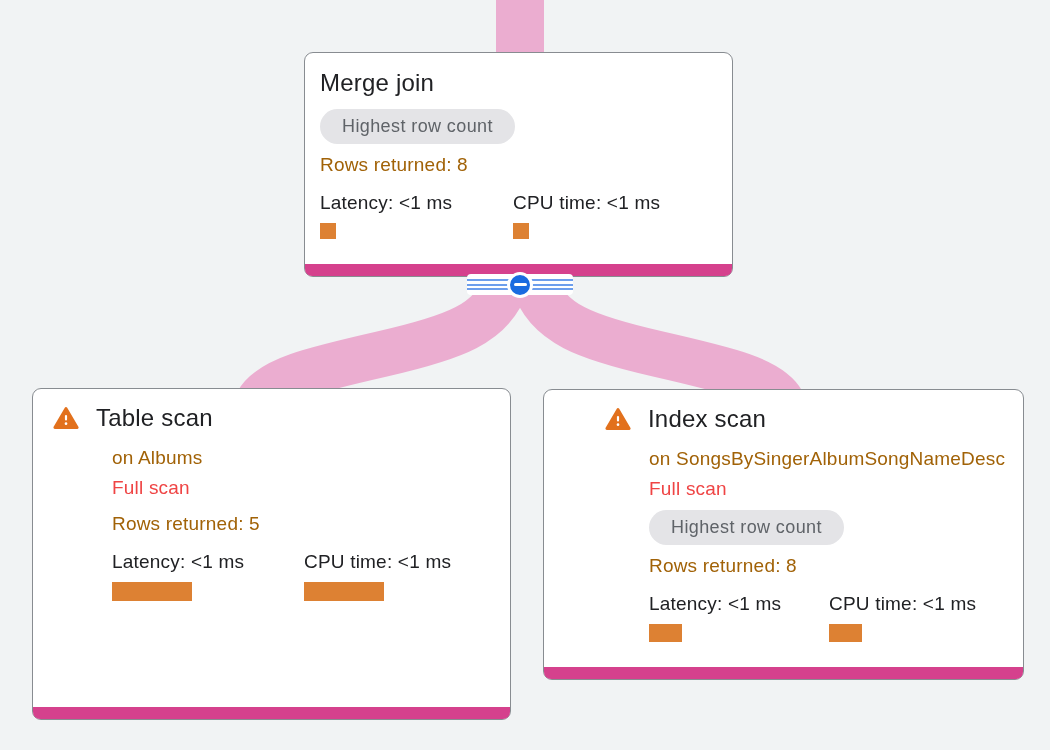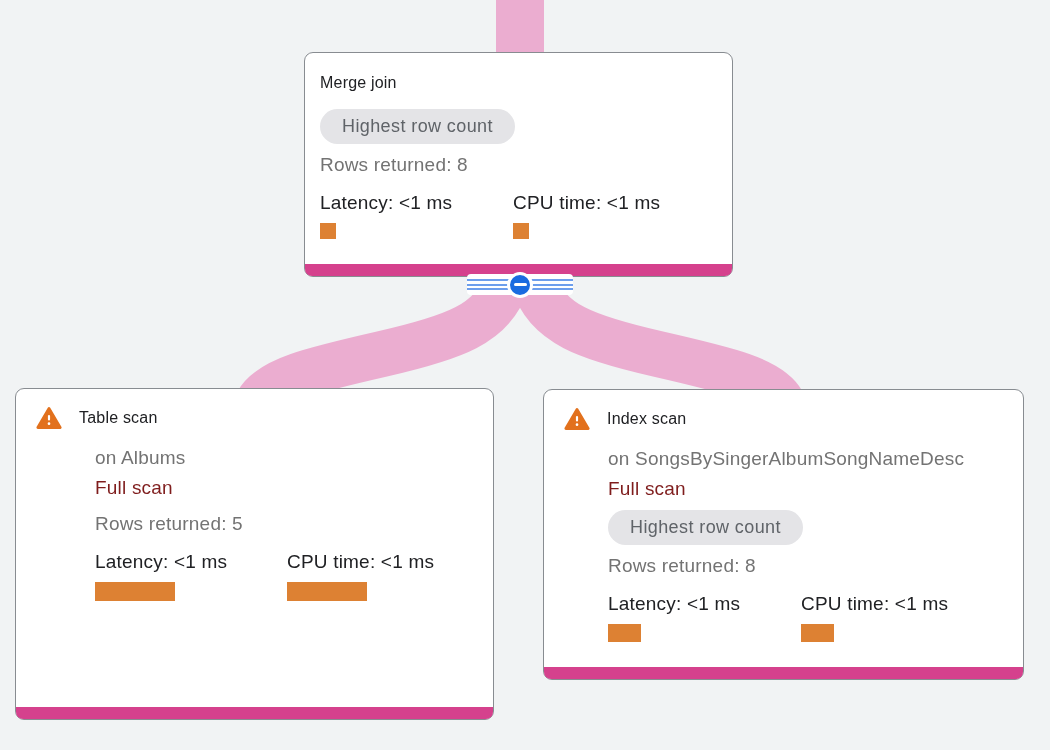--- a/index.html
+++ b/index.html
@@ -13,25 +13,25 @@
 
   .card {
     position:absolute; z-index:1; box-sizing:border-box;
     background:#ffffff; border:1.5px solid #888c91; border-radius:9px;
   }
   .accent {
     position:absolute; left:0; right:0; bottom:0; height:12px;
     background:#d5418d; border-radius:0 0 7px 7px;
   }
   .card-head { display:flex; align-items:center; gap:17px; padding:15px 14px 0 20px; }
-  .title { font-size:16px; font-weight:500; color:#202124; line-height:28px; letter-spacing:0.2px; }
+  .title { font-size:24px; font-weight:500; color:#202124; line-height:28px; letter-spacing:0.2px; }
   .merge-pad { padding-left:15px; padding-right:15px; }
   .indent { padding-left:79px; padding-right:14px; }
-  .line { font-size:19px; line-height:30px; letter-spacing:0.2px; color:#737373; }
-  .muted { color:#7f1d1d; }
+  .line { font-size:19px; line-height:30px; letter-spacing:0.2px; color:#a16207; }
+  .muted { color:#ef4444; }
   .on-line { margin-top:11px; }
   .badge-row { margin-top:6px; }
   .badge {
     display:inline-block; background:#e4e4e7; color:#5f6368;
     font-size:18px; line-height:35px; padding:0 22px;
     border-radius:18px; letter-spacing:0.4px; white-space:nowrap;
   }
   .rows-line { margin-top:6px; }
   .metrics { display:flex; margin-top:10px; }
   .metric { width:193px; }
@@ -53,22 +53,22 @@
     position:absolute; left:50%; top:50%; transform:translate(-50%,-50%);
     width:26px; height:26px; border-radius:50%;
     background:#1a6be0; border:3px solid #ffffff; padding:0; cursor:pointer;
   }
   .minus-icon {
     display:block; margin:0 auto; width:13px; height:3px;
     background:#ffffff; border-radius:2px;
   }
   
   .node-merge { left:304px; top:52px;  width:429px; height:225px; }
-  .node-table { left:15px;  top:388px; width:479px; height:332px; }
-  .node-index { left:543px; top:389px; width:481px; height:291px; }
+  .node-table { left:32px;  top:388px; width:479px; height:332px; }
+  .node-index { left:543px; top:389px; width:481px; height:291px;padding-left:41px; }
 </style>
 </head>
 <body>
 
 <div class="canvas">
 
   <svg class="edges" width="1050" height="750" aria-hidden="true">
     <rect x="496" y="0" width="48" height="56" fill="#ebadd0"></rect>
     <path d="M 506 282 C 494 324, 452 338, 382 354 C 312 370, 270 380, 258 402" fill="none" stroke="#ebadd0" stroke-width="46"></path>
     <path d="M 534 282 C 546 324, 588 338, 658 354 C 728 370, 770 380, 782 402" fill="none" stroke="#ebadd0" stroke-width="46"></path>

